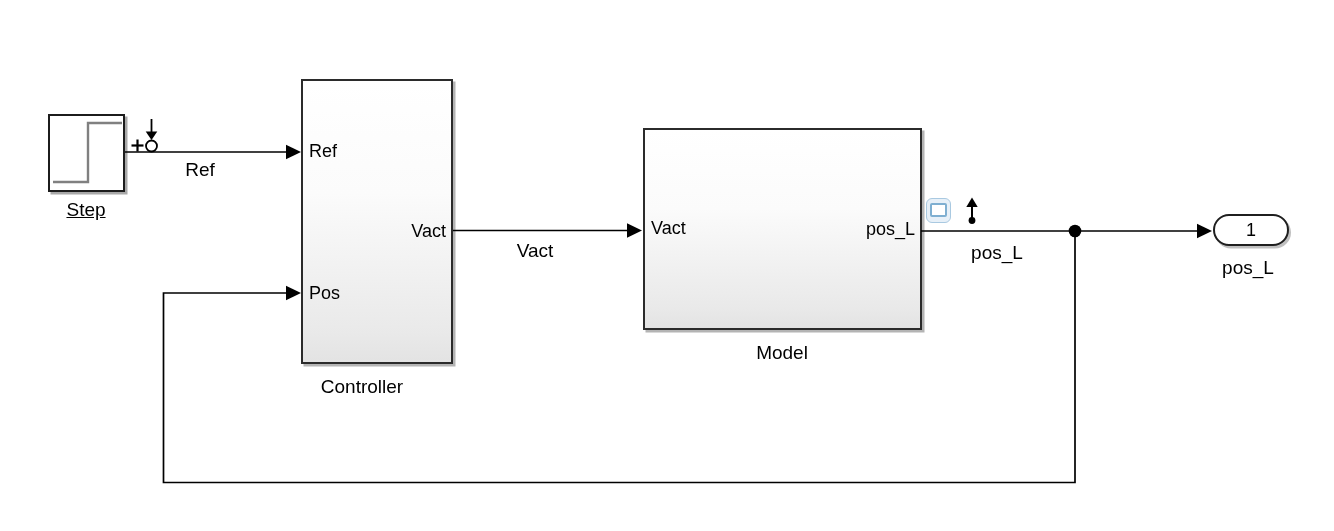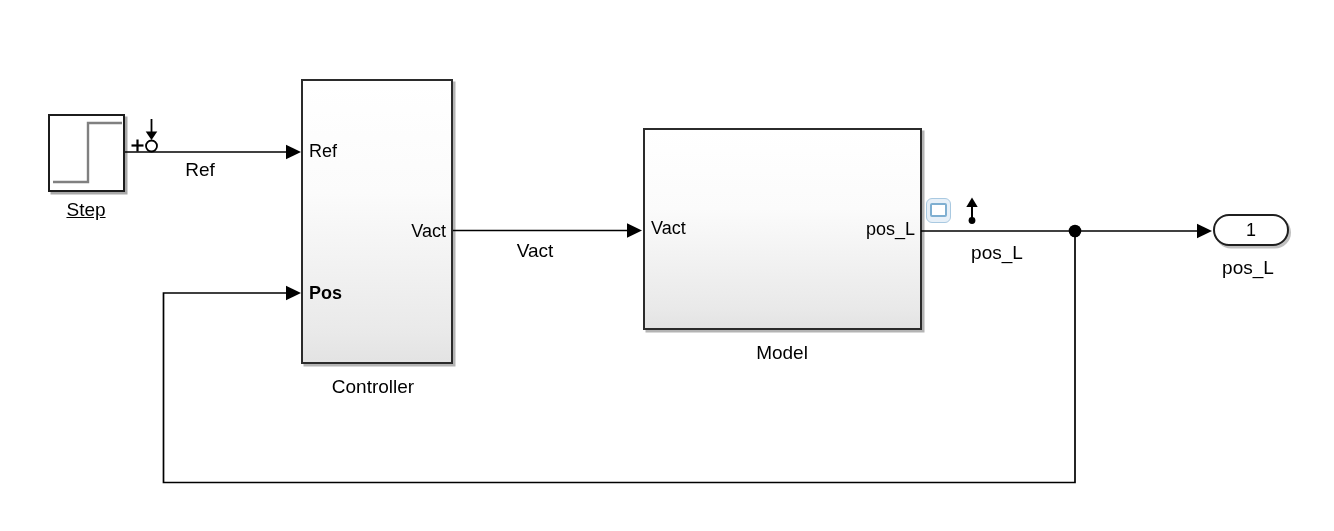--- a/index.html
+++ b/index.html
@@ -53,21 +53,21 @@
 </head>
 <body>
 
 <div class="canvas">
 
   <div id="step-block"></div>
 
   <div id="controller-block" class="subsys">
     <div class="port-label pl-left" style="top:60px;">Ref</div>
     <div class="port-label pl-right" style="top:140px;">Vact</div>
-    <div class="port-label pl-left" style="top:202px;font-weight:bold;">Pos</div>
+    <div class="port-label pl-left" style="top:202px;">Pos</div>
   </div>
 
   <div id="model-block" class="subsys">
     <div class="port-label pl-left" style="top:88px;">Vact</div>
     <div class="port-label pl-right" style="top:89px;">pos_L</div>
   </div>
 
   <div id="outport-block">
     <span>1</span>
   </div>
@@ -110,21 +110,21 @@
       <path d="M1075,231 V482.5 H163.5 V293 H286"></path>
       <polygon points="286,285.8 286,300.2 301,293"></polygon>
     </g>
   </svg>
 
   <div id="viewer-badge">
     <div class="screen"></div>
   </div>
 
   <div class="block-label" style="left:86px;top:199px;text-decoration:underline;">Step</div>
-  <div class="block-label" style="left:373px;top:376px;text-align:right;">Controller</div>
+  <div class="block-label" style="left:362px;top:376px;text-align:right;">Controller</div>
   <div class="block-label" style="left:782px;top:342px;">Model</div>
   <div class="block-label" style="left:1248px;top:257px;">pos_L</div>
 
   <div class="signal-label" style="left:200px;top:159px;">Ref</div>
   <div class="signal-label" style="left:535px;top:240px;">Vact</div>
   <div class="signal-label" style="left:997px;top:242px;">pos_L</div>
 
 </div>
 
 </body></html>

